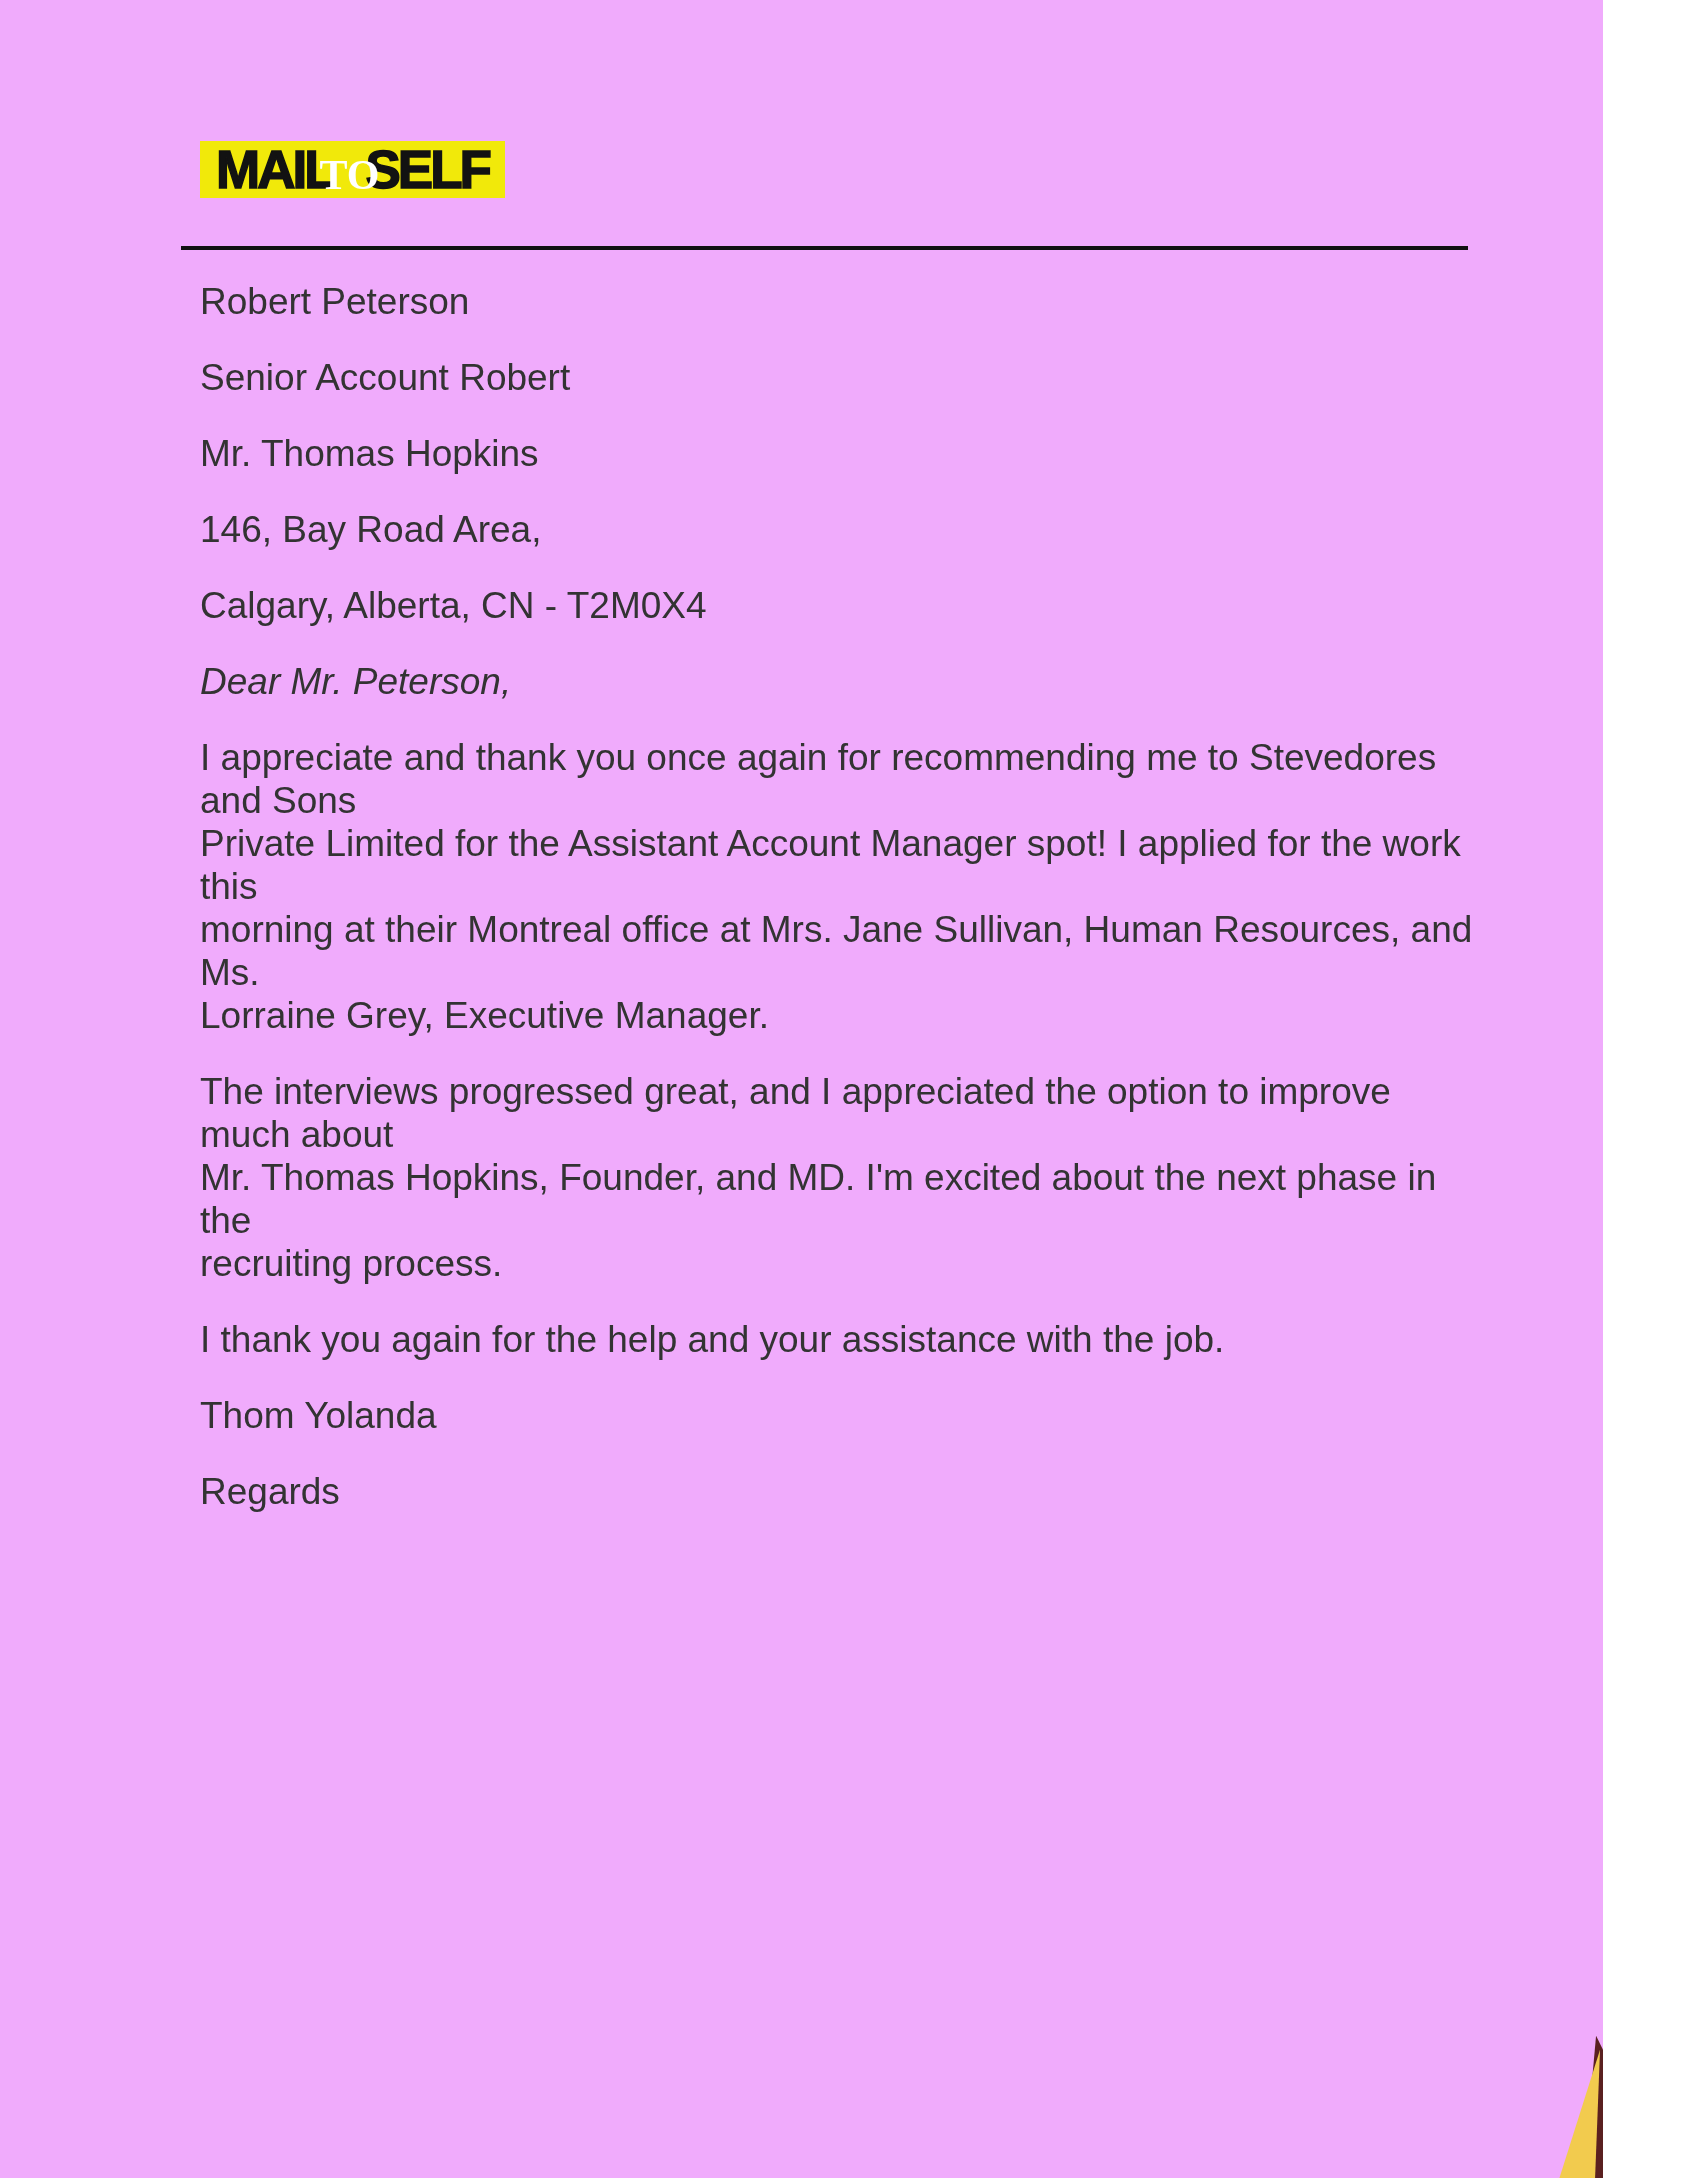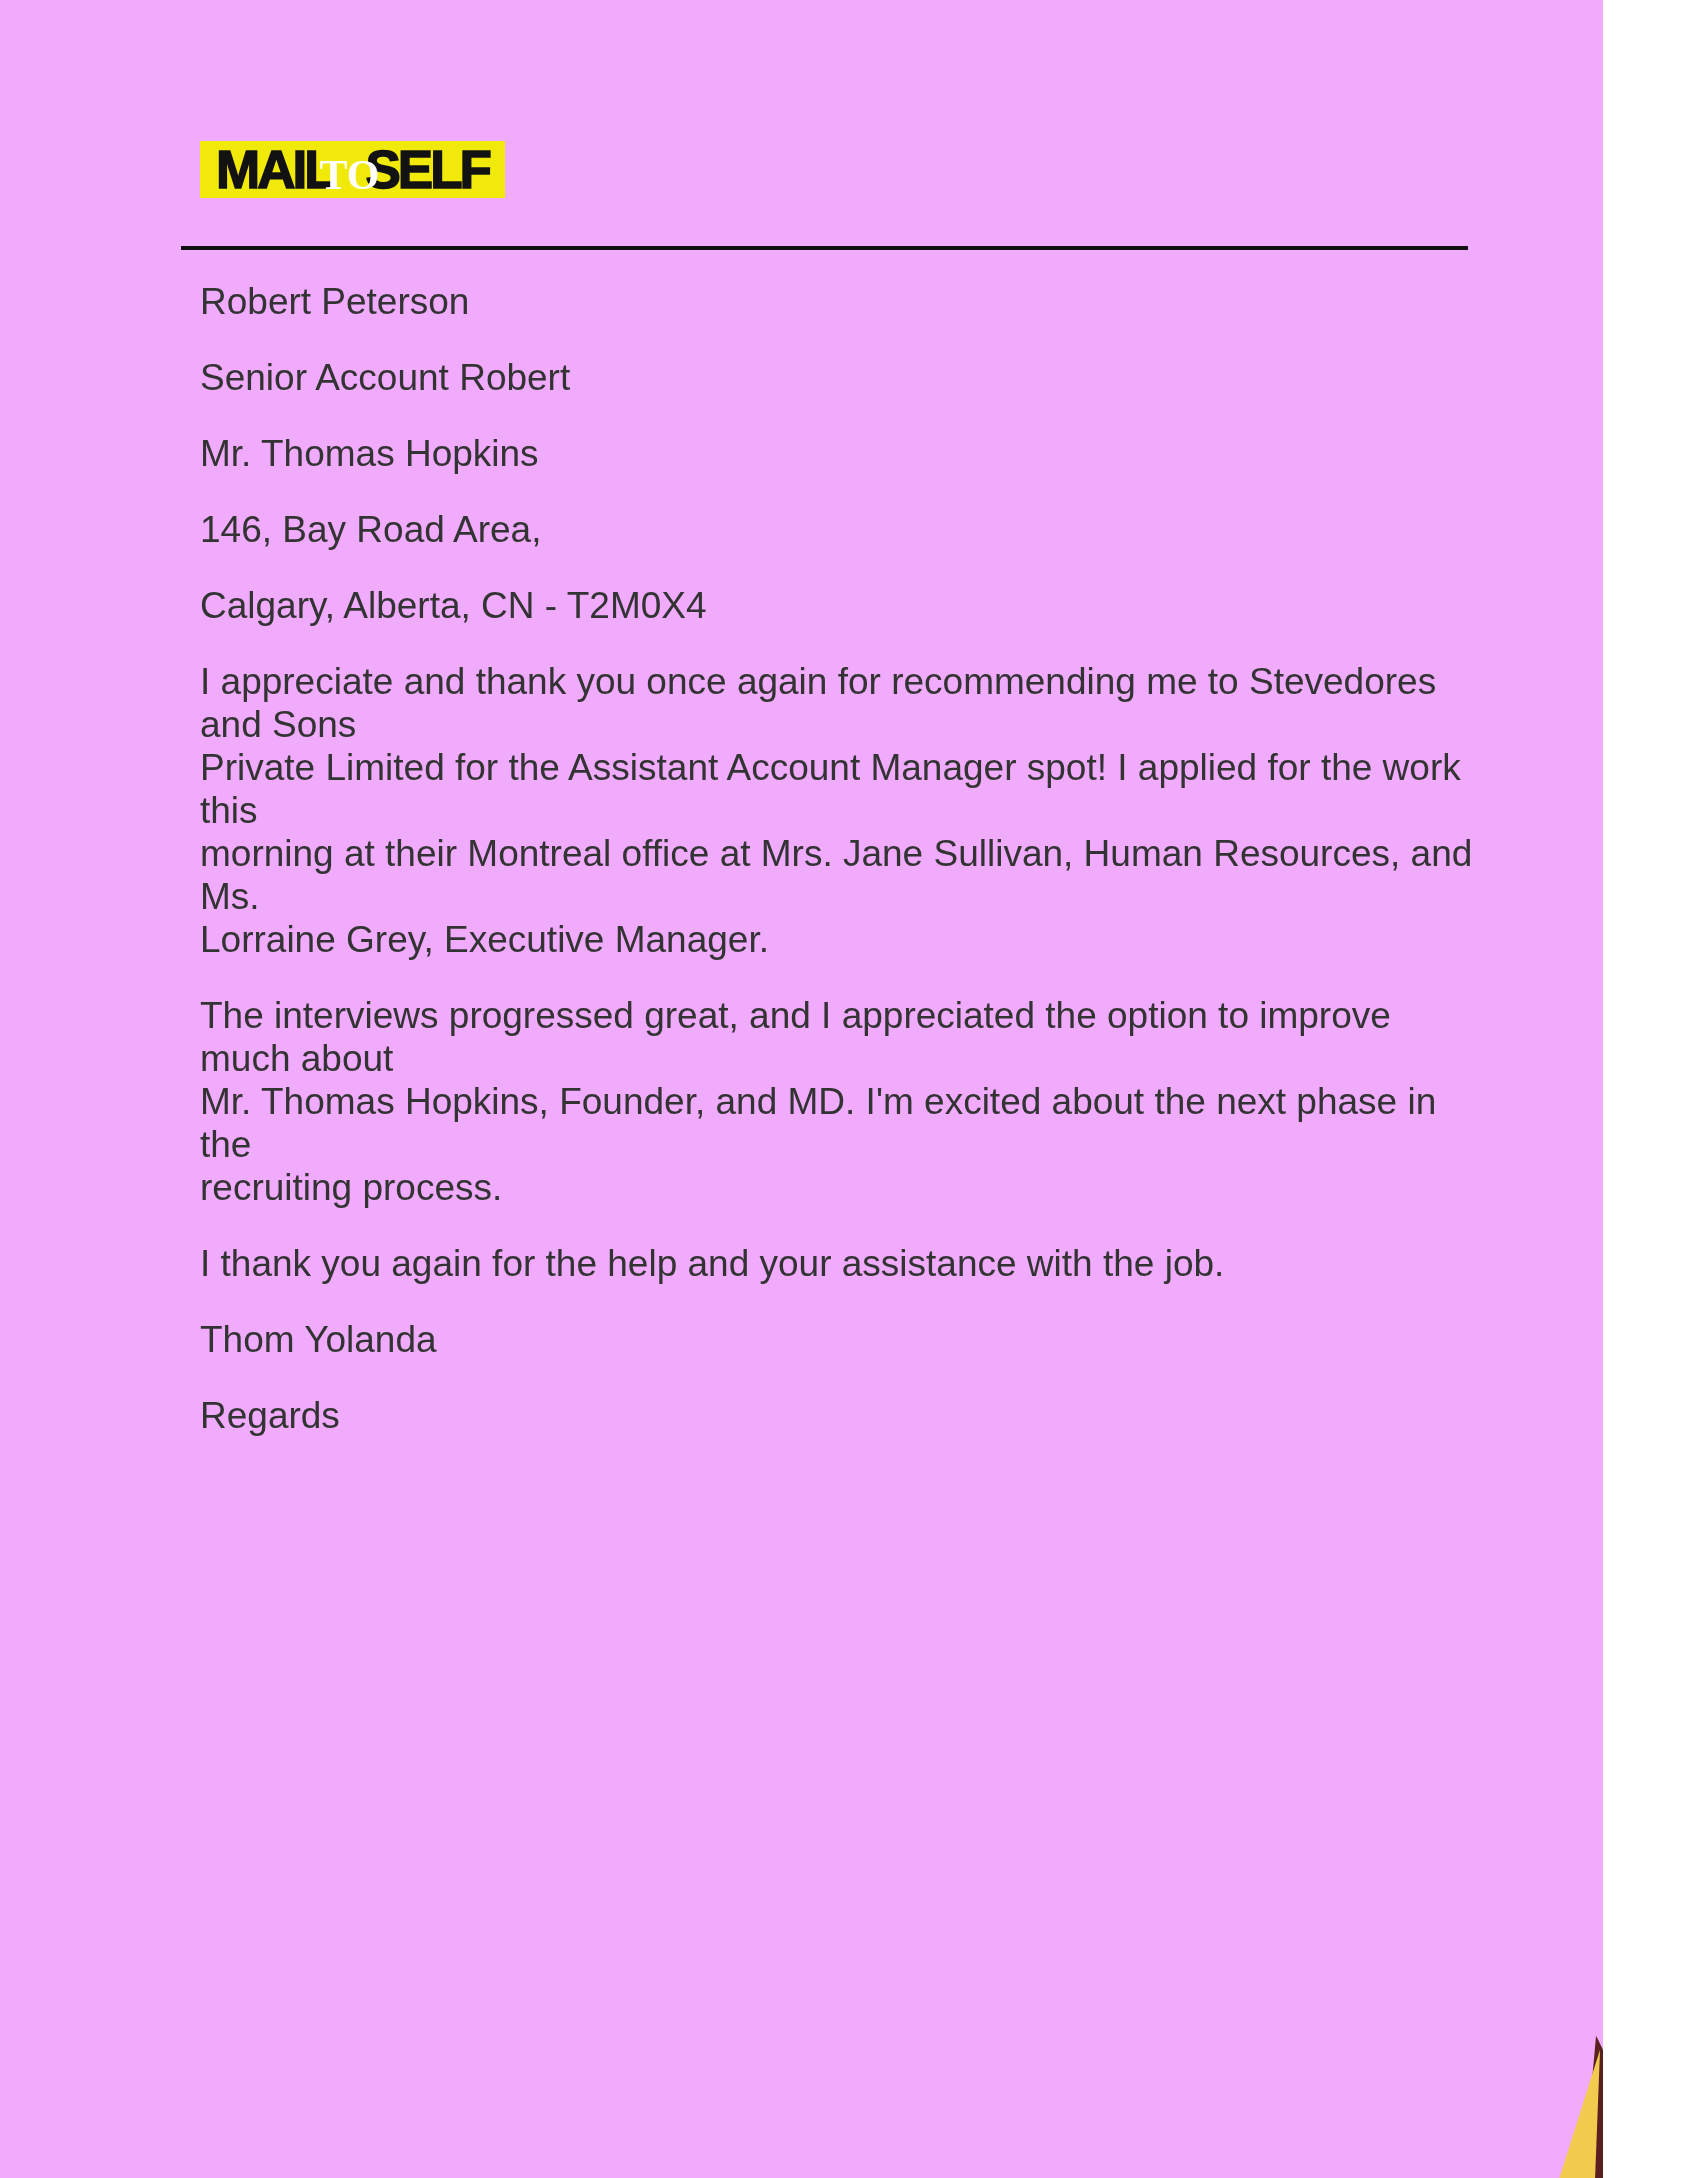--- a/index.html
+++ b/index.html
@@ -98,20 +98,21 @@
   </div>
 
   <div class="rule" style="background: rgb(17, 17, 17);"></div>
 
   <div class="letter">
     <p class="para">Robert Peterson</p>
     <p class="para">Senior Account Robert</p>
     <p class="para">Mr. Thomas Hopkins</p>
     <p class="para">146, Bay Road Area,</p>
     <p class="para">Calgary, Alberta, CN - T2M0X4</p>
+    <p class="para italic">Dear Mr. Peterson,</p>
     <p class="para">I appreciate and thank you once again for recommending me to Stevedores and Sons
 Private Limited for the Assistant Account Manager spot! I applied for the work this
 morning at their Montreal office at Mrs. Jane Sullivan, Human Resources, and Ms.
 Lorraine Grey, Executive Manager.</p>
     <p class="para">The interviews progressed great, and I appreciated the option to improve much about
 Mr. Thomas Hopkins, Founder, and MD. I'm excited about the next phase in the
 recruiting process.</p>
     <p class="para">I thank you again for the help and your assistance with the job.</p>
     <p class="para">Thom Yolanda</p>
     <p class="para">Regards</p>

